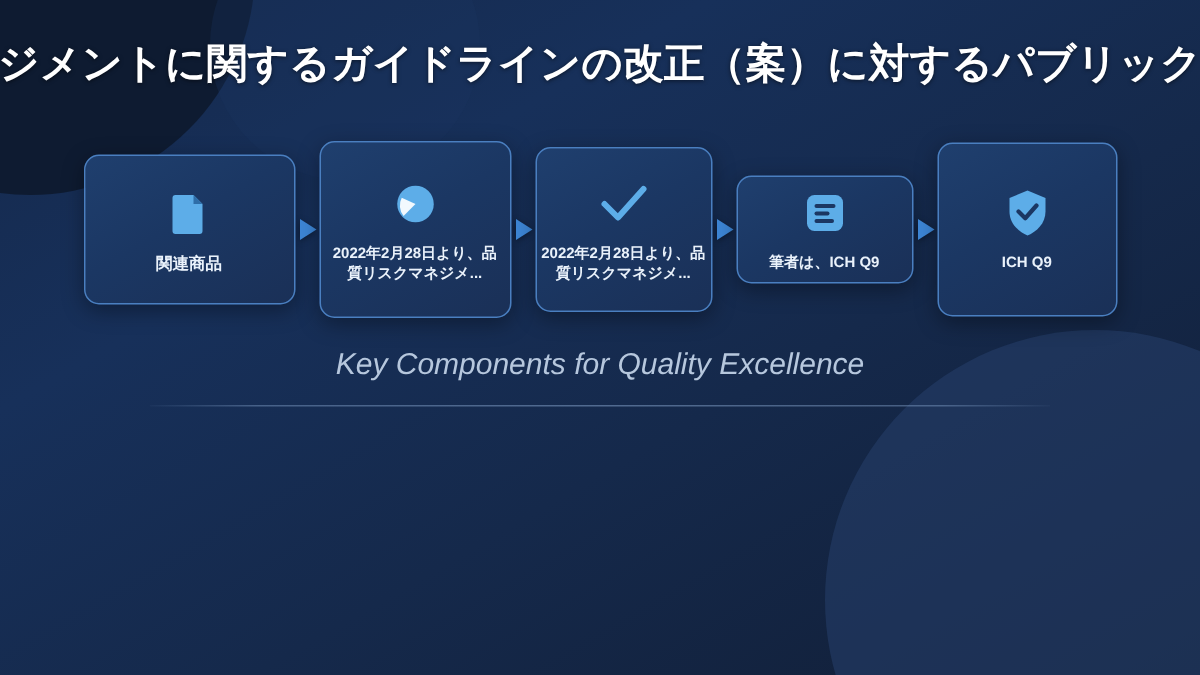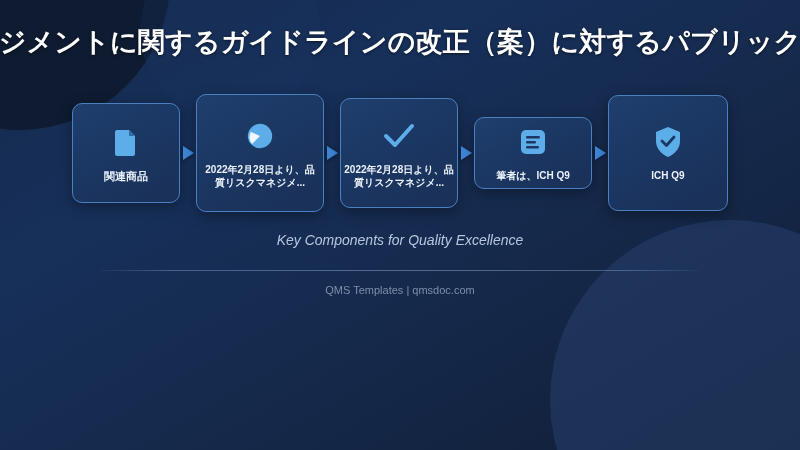--- a/index.html
+++ b/index.html
@@ -110,21 +110,21 @@
     border: 1px solid #4a7fc0;
     border-radius: 10px;
     box-shadow: 0 4px 14px rgba(0,0,0,0.35);
     display: flex;
     flex-direction: column;
     align-items: center;
     justify-content: center;
     padding: 10px 4px 8px;
   }
 
-  .card-1 { width: 108px; height: 100px; }
+  .card-1 { width: 141px; height: 100px; }
   .card-2 { width: 128px; height: 118px; }
   .card-3 { width: 118px; height: 110px; }
   .card-4 { width: 118px; height: 72px; }
   .card-5 { width: 120px; height: 116px; }
 
   .card-icon {
     width: 34px;
     height: 34px;
     margin-bottom: 10px;
     display: flex;
@@ -167,21 +167,21 @@
   }
 
   
   #subtitle {
     position: absolute;
     top: 232px;
     left: 0;
     width: 800px;
     text-align: center;
     color: #b6c7dd;
-    font-size: 14px;
+    font-size: 20px;
     font-style: italic;
     font-weight: normal;
     z-index: 5;
   }
 
   
   #divider {
     position: absolute;
     top: 270px;
     left: 100px;
@@ -287,15 +287,14 @@
       </span>
       <div class="card-label">ICH Q9</div>
     </div>
 
   </div>
 
   <div id="subtitle">Key Components for Quality Excellence</div>
 
   <div id="divider"></div>
 
-  <div id="footer">QMS Templates | qmsdoc.com</div>
 
 </div>
 
 </body></html>

